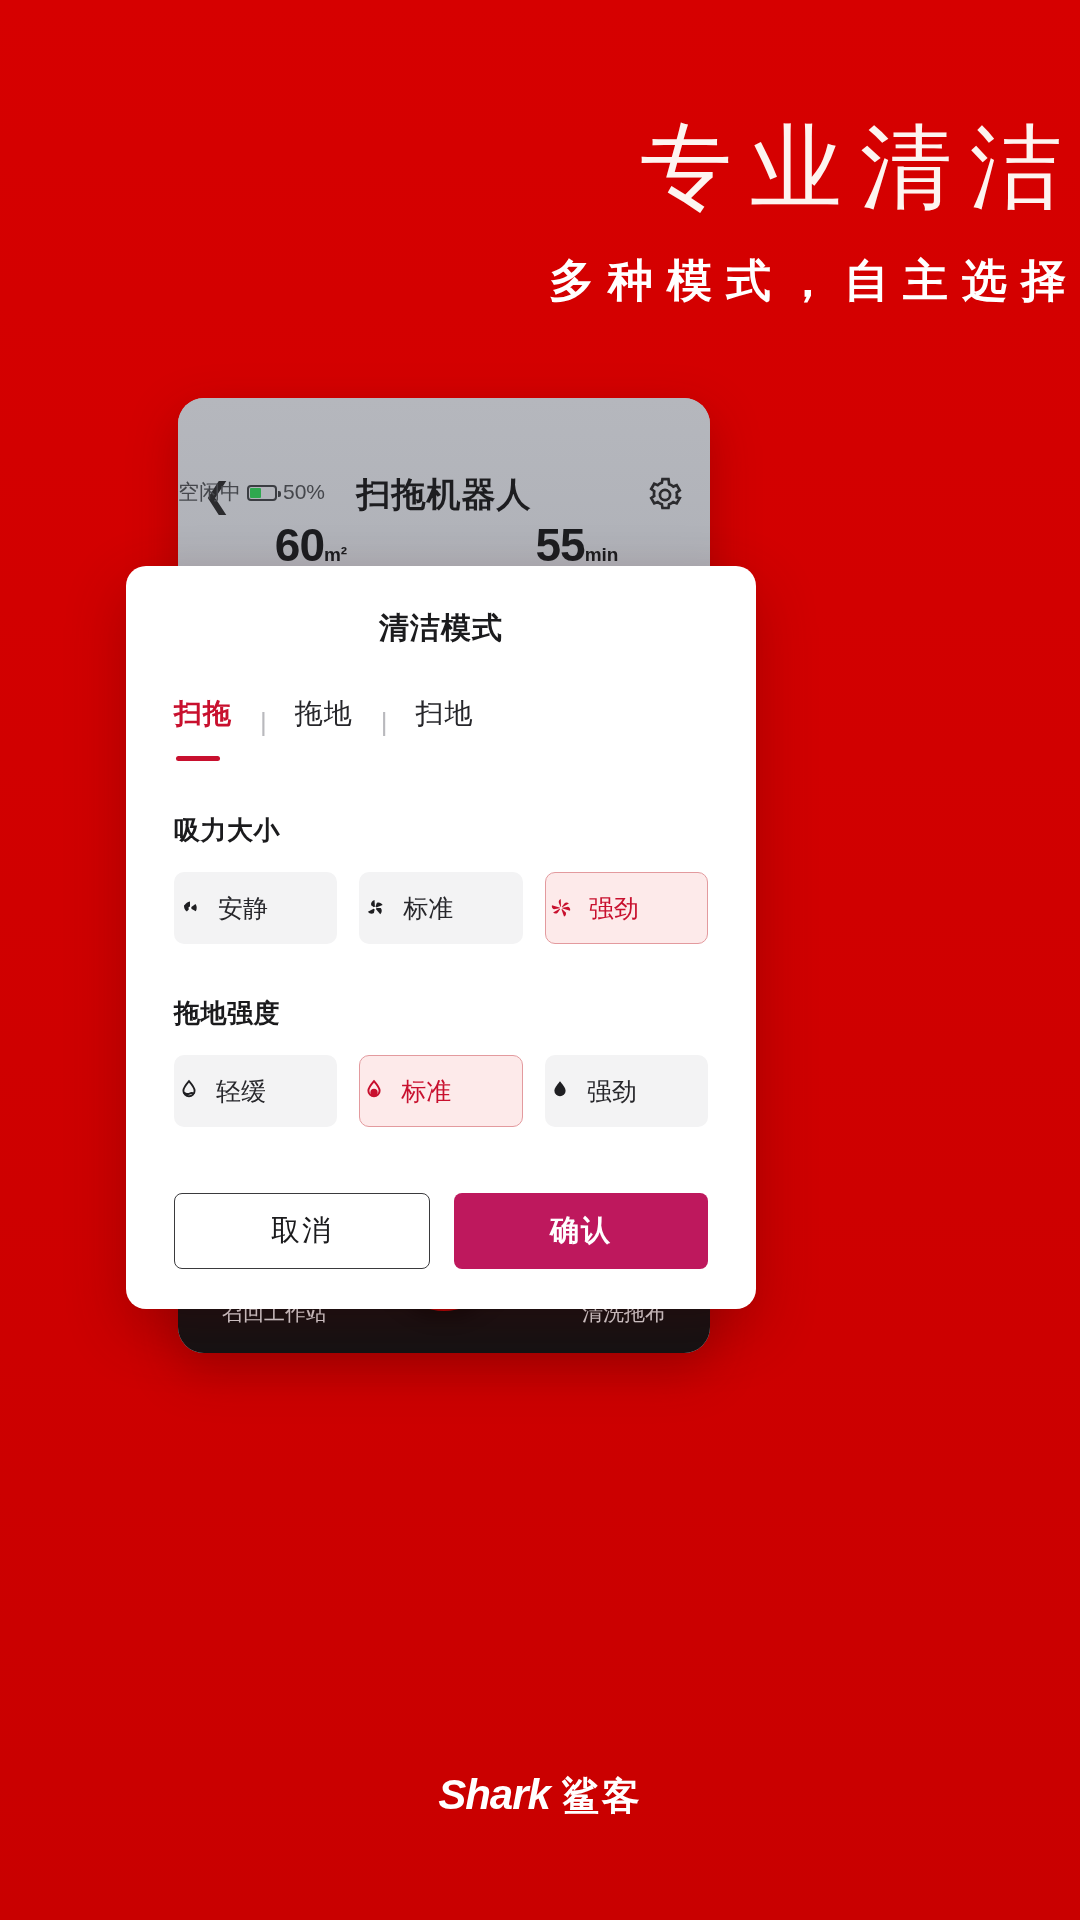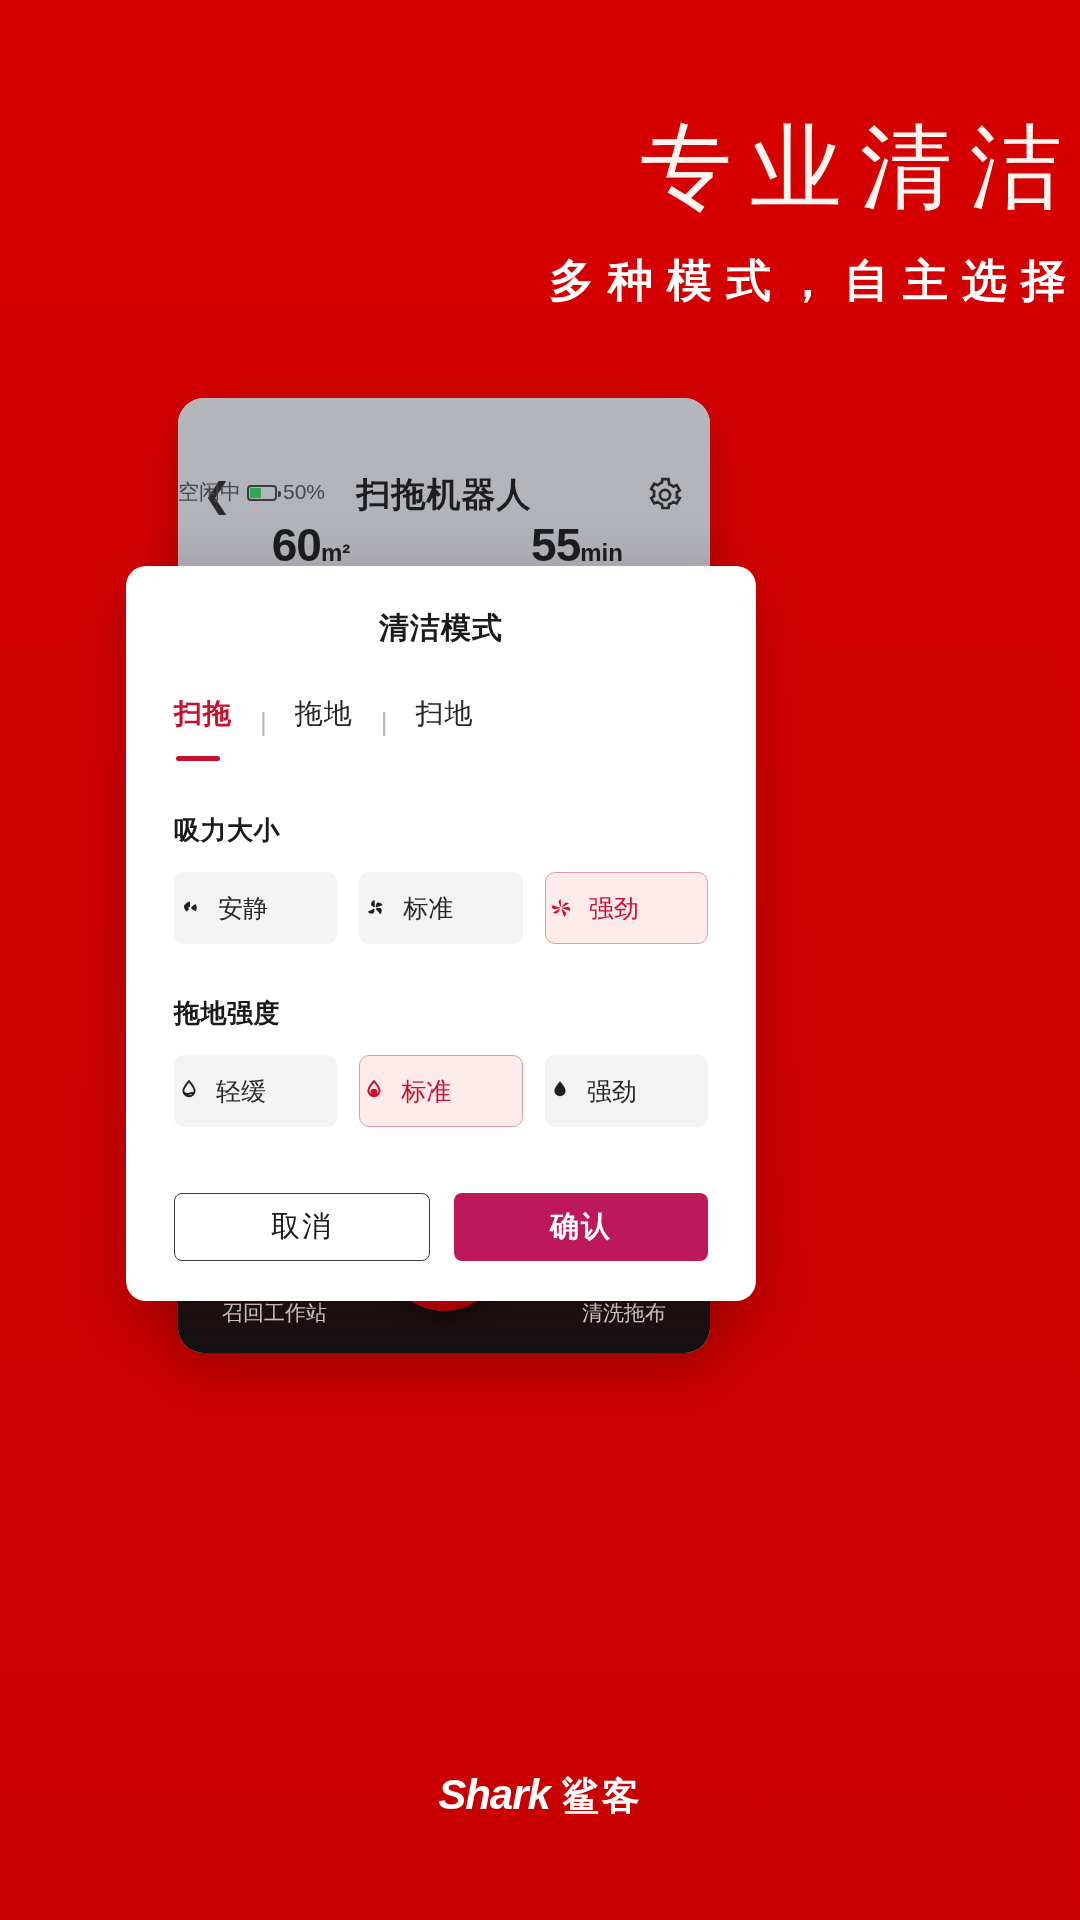--- a/index.html
+++ b/index.html
@@ -44,21 +44,21 @@
     position:relative; vertical-align:-2px; margin:0 6px;
   }
   .status .batt:before { content:""; position:absolute; left:1px; top:1px; bottom:1px; width:11px;
     background:#2fa84f; border-radius:1px; }
   .status .batt:after { content:""; position:absolute; right:-6px; top:4px; width:3px; height:6px;
     background:#3b3d42; border-radius:0 2px 2px 0; }
 
   .stats { position:absolute; top:120px; left:0; width:532px; display:flex; }
   .stat { flex:1; text-align:center; }
   .stat .num { font-size:46px; font-weight:700; color:#1c1d20; letter-spacing:-1px; }
-  .stat .unit { font-size:24px; font-weight:600; color:#1c1d20; }
+  .stat .unit { font-size:19px; font-weight:600; color:#1c1d20; }
   .stat .lbl { font-size:21px; color:#6d7077; margin-top:2px; }
 
   
   .chip-row { position:absolute; top:775px; left:0; width:532px; display:flex;
     justify-content:center; gap:14px; opacity:.55; }
   .chip { background:#c7c9ce; border-radius:16px; padding:10px 20px; font-size:22px; color:#55575c; }
   .chip.round { width:54px; height:40px; border-radius:20px; background:#8e9096; padding:0; }
 
   .darkbar { position:absolute; left:0; bottom:0; width:532px; height:130px;
     background:#131314; display:flex; align-items:center; justify-content:space-between;
@@ -95,21 +95,21 @@
   .opts { display:flex; gap:22px; margin-top:24px; }
   .opt {
     flex:1; height:72px; border-radius:10px; background:#f3f3f4; border:1px solid transparent;
     display:flex; align-items:center; justify-content:flex-start; gap:13px;
     font-size:25px; color:#27272b;
   }
   .opt.sel { background:#fdeaea; border:1px solid #e39a9e; color:#c8102e; }
   .opt svg { display:block; }
 
   .actions { display:flex; gap:24px; margin-top:66px; }
-  .btn { flex:1; height:68px; border-radius:8px; display:flex; align-items:center;
+  .btn { flex:1; height:76px; border-radius:8px; display:flex; align-items:center;
     justify-content:center; font-size:29px; letter-spacing:2px; }
   .btn-cancel { background:#fff; border:1.5px solid #3a3a3d; color:#1b1b1d; }
   .btn-ok { background:#be185d; color:#fff; font-weight:700; }
 
   
   .brand { position:absolute; left:0; bottom:98px; width:1080px; text-align:center; }
   .brand-txt { display:inline-block; font-size:42px; font-weight:700; color:#fff;
     font-style:italic; letter-spacing:-1px; }
   .brand-cn { font-style:normal; font-size:38px; margin-left:12px; letter-spacing:2px; }
 </style>

